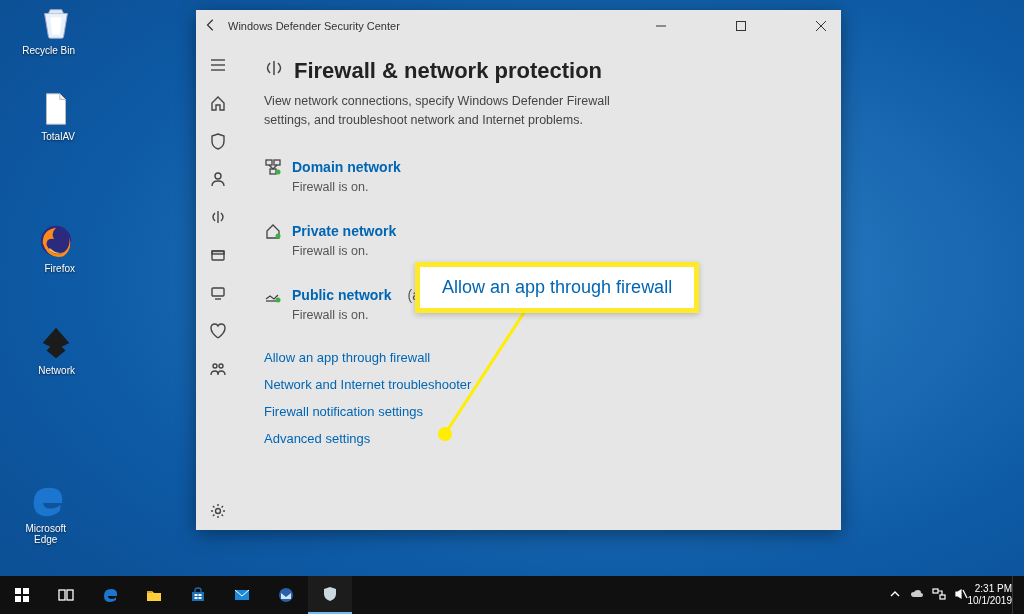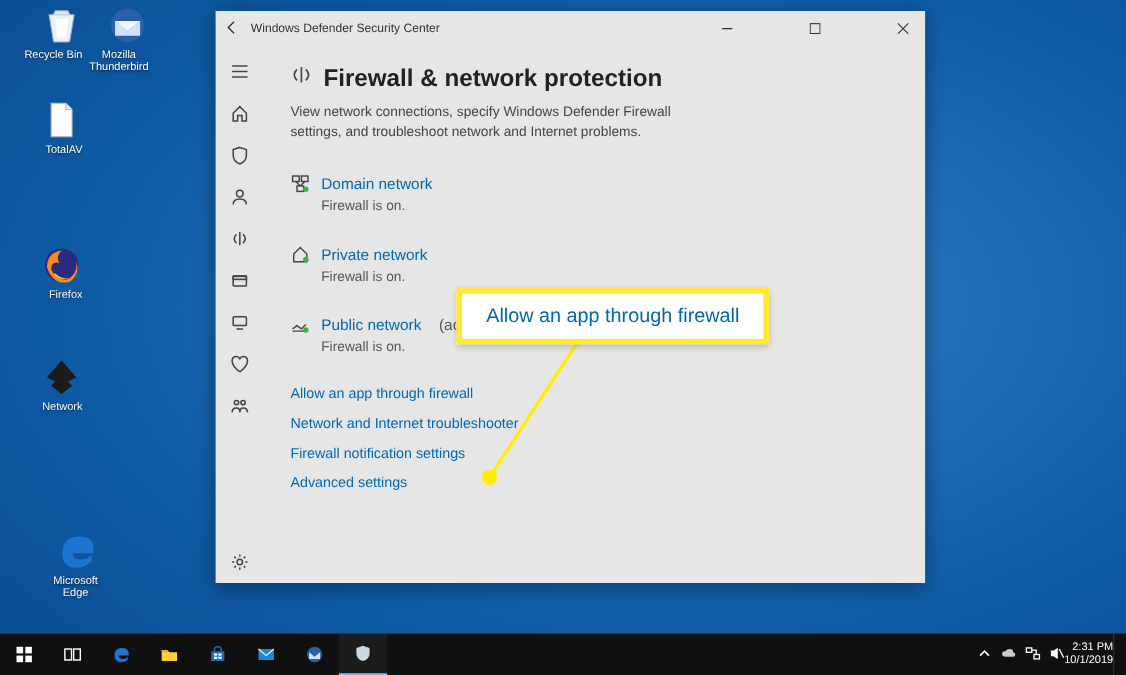--- a/index.html
+++ b/index.html
@@ -30,21 +30,21 @@
   .main { flex: 1; padding: 16px 32px 10px 24px; overflow: hidden; font-size: 13px; color: #333; }
   .page-title-row { display: flex; align-items: flex-start; gap: 10px; margin-bottom: 8px; }
   .page-title-row svg { width: 20px; height: 20px; color: #444; }
   .page-title { font-size: 22px; font-weight: 600; color: #222; }
   .page-desc { font-size: 12.5px; color: #444; line-height: 1.5; max-width: 380px; margin-bottom: 28px; }
 
   .net-section { margin-bottom: 28px; }
   .net-head { display: flex; align-items: center; gap: 10px; }
   .net-icon { color: #444; width: 18px; height: 18px; flex-shrink:0; }
   .net-icon svg { width:100%; height:100%; }
-  .net-link { color: #0066b4; font-size: 14px; font-weight: 400; cursor: pointer; }
+  .net-link { color: #0066b4; font-size: 14px; font-weight: 700; cursor: pointer; }
   .net-active { color: #555; font-size: 14px; margin-left: 6px; }
   .net-status { font-size: 12.5px; color: #555; margin-left: 28px; margin-top: 4px; }
 
   .bottom-links { margin-top: 18px; display: flex; flex-direction: column; gap: 12px; }
   .blink { color: #0066b4; font-size: 13px; cursor: pointer; }
 
   
   .callout { position: absolute; left: 415px; top: 262px; background: #fff; border: 5px solid #ffe92b; padding: 10px 22px; color: #0066b4; font-size: 18px; font-weight: 500; box-shadow: 0 2px 6px rgba(0,0,0,.2); }
   .callout-dot { position: absolute; left: 438px; top: 427px; width: 14px; height: 14px; border-radius: 50%; background: #ffee00; }
   .callout-line { position: absolute; left: 0; top: 0; pointer-events: none; }
@@ -69,31 +69,20 @@
   <div class="dicon" style="left:15px;top:4px;">
     <div class="glyph">
         <svg viewBox="0 0 40 40">
           <path d="M8 10 L32 10 L28 34 Q28 36 26 36 L14 36 Q12 36 12 34 Z" fill="#e8f2fb" stroke="#aac" stroke-width="1"></path>
           <path d="M12 10 L14 6 L26 6 L28 10" fill="#dce8f4" stroke="#aac" stroke-width="1"></path>
           <path d="M14 14 L26 14 L24 32 L16 32 Z" fill="#fff"></path>
         </svg>
       </div>
     <span>Recycle Bin</span>
   </div>
-  <div class="dicon" style="left:75px;top:4px;">
-    <div class="glyph">
-        <svg viewBox="0 0 40 40">
-          <circle cx="20" cy="20" r="16" fill="#2b5fa8"></circle>
-          <path d="M8 16 L20 26 L32 16 L32 30 L8 30 Z" fill="#cfe4ff"></path>
-          <path d="M8 16 L20 26 L32 16" fill="#eef6ff"></path>
-        </svg>
-      </div>
-    <span style="white-space:pre-line">Mozilla
-Thunderbird</span>
-  </div>
   <div class="dicon" style="left:15px;top:90px;">
     <div class="glyph">
         <svg viewBox="0 0 40 40">
           <path d="M10 4 L24 4 L30 10 L30 36 L10 36 Z" fill="#fff" stroke="#bbb"></path>
           <path d="M24 4 L24 10 L30 10" fill="#eee" stroke="#bbb"></path>
         </svg>
       </div>
     <span>TotalAV</span>
   </div>
   <div class="dicon" style="left:15px;top:222px;">
@@ -107,21 +96,21 @@
     <span>Firefox</span>
   </div>
   <div class="dicon" style="left:15px;top:324px;">
     <div class="glyph">
         <svg viewBox="0 0 40 40">
           <path d="M20 4 L34 20 L26 24 L30 28 L20 36 L10 28 L14 24 L6 20 Z" fill="#1b1b1b"></path>
         </svg>
       </div>
     <span>Network</span>
   </div>
-  <div class="dicon" style="left:29px;top:482px;">
+  <div class="dicon" style="left:6px;top:482px;">
     <div class="glyph">
         <svg viewBox="0 0 40 40">
           <path d="M6 22 Q6 6 22 6 Q36 6 36 18 L36 22 L16 22 Q16 28 24 28 Q30 28 34 24 L34 30 Q28 36 20 36 Q6 36 6 22" fill="#1c75cf"></path>
         </svg>
       </div>
     <span style="white-space:pre-line">Microsoft
 Edge</span>
   </div>
 </div>
 

